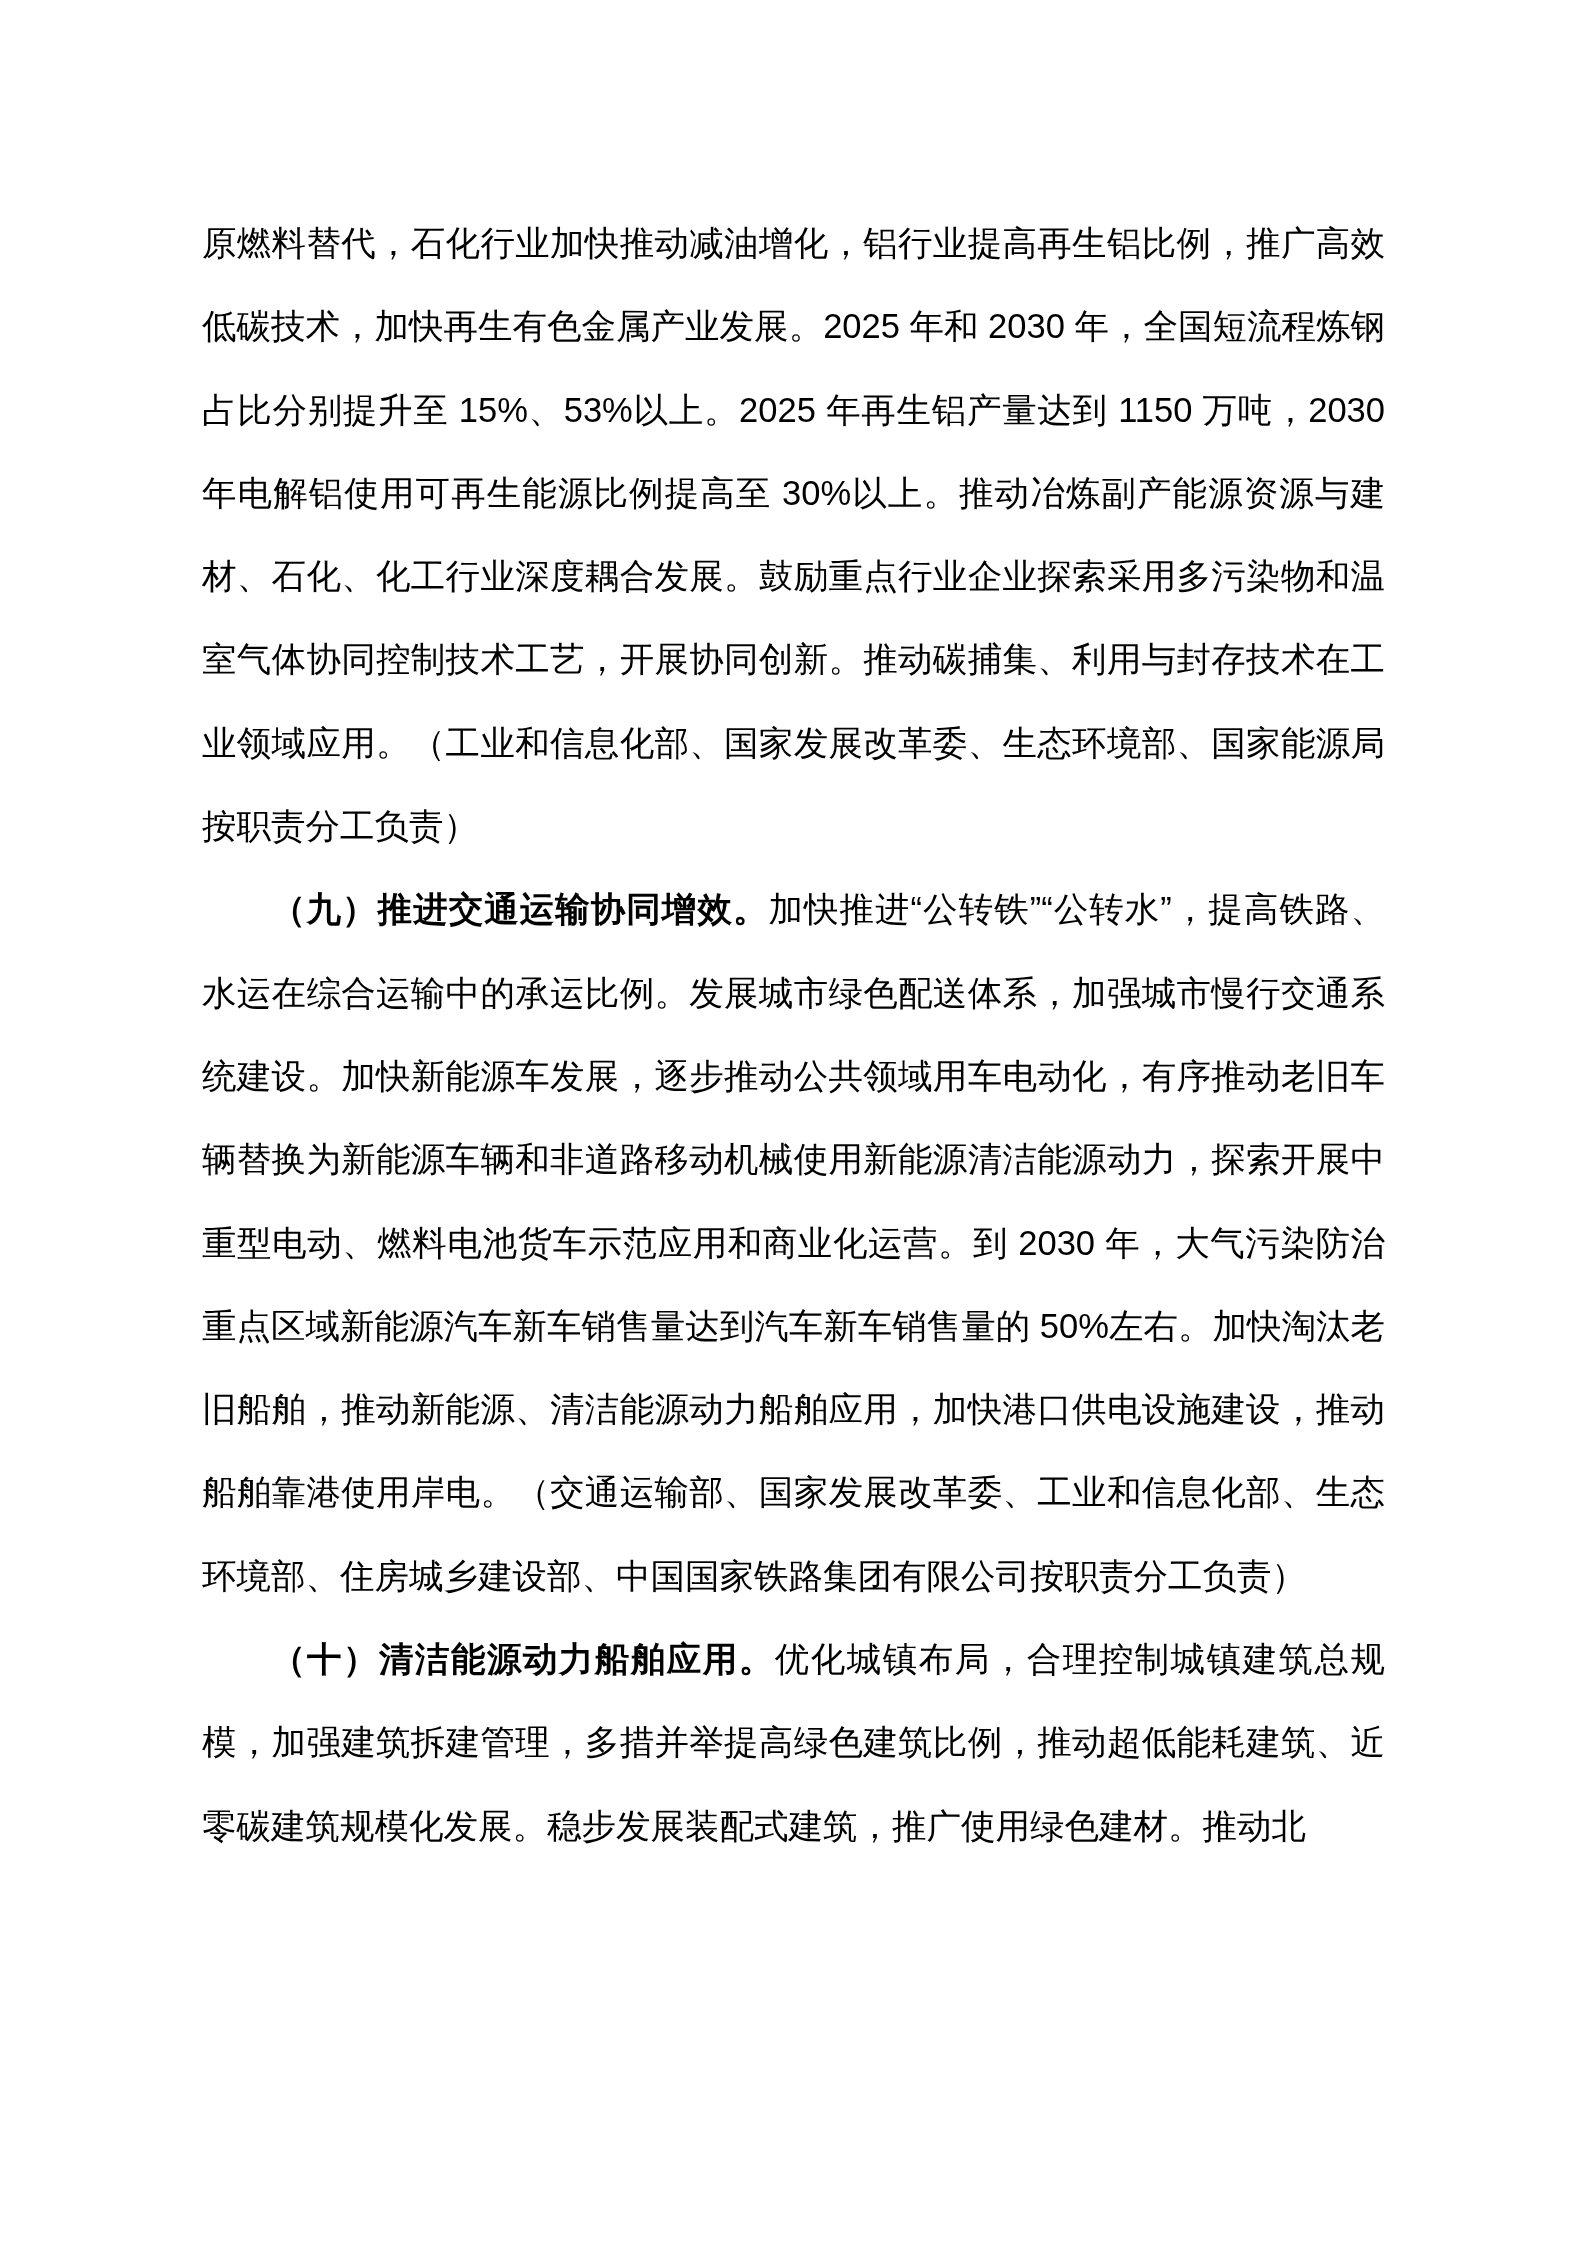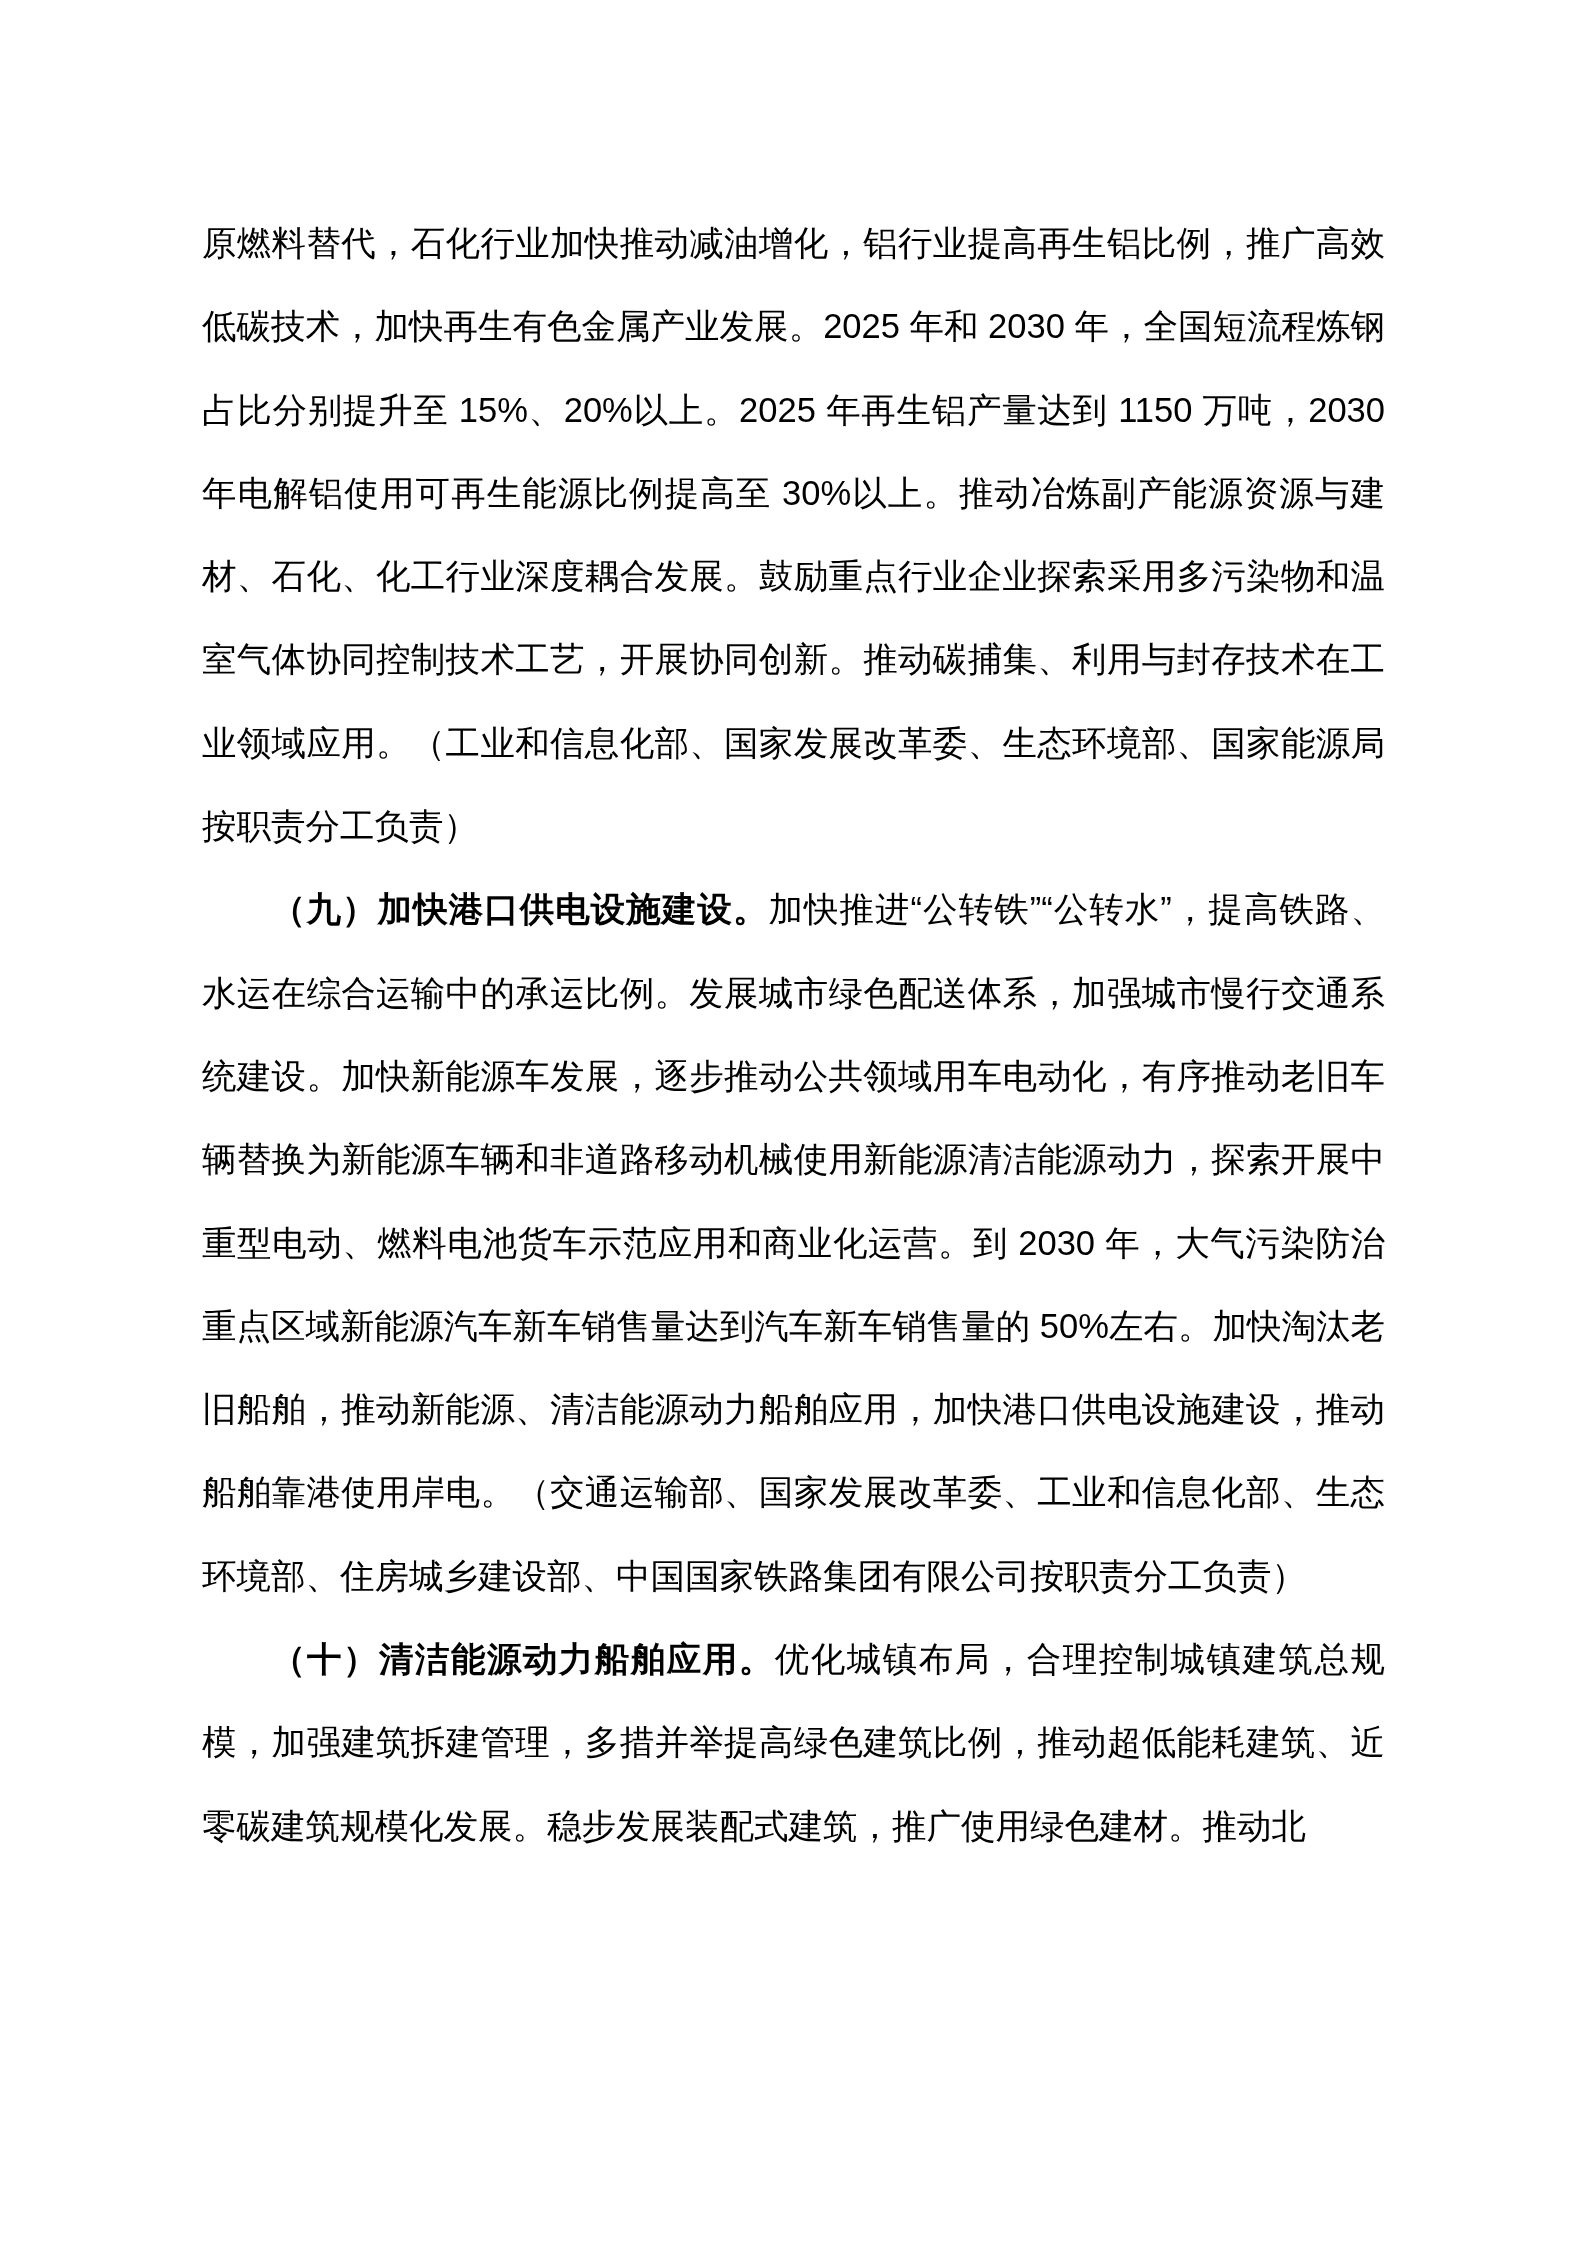--- a/index.html
+++ b/index.html
@@ -36,20 +36,20 @@
   .lead {
     font-weight: 700;
   }
 </style>
 </head>
 <body>
 
 <div class="page">
   <div class="doc-body">
 
-    <p class="para"><span class="body-text">原燃料替代，石化行业加快推动减油增化，铝行业提高再生铝比例，推广高效低碳技术，加快再生有色金属产业发展。2025 年和 2030 年，全国短流程炼钢占比分别提升至 15%、20%以上。2025 年再生铝产量达到 1150 万吨，2030 年电解铝使用可再生能源比例提高至 30%以上。推动冶炼副产能源资源与建材、石化、化工行业深度耦合发展。鼓励重点行业企业探索采用多污染物和温室气体协同控制技术工艺，开展协同创新。推动碳捕集、利用与封存技术在工业领域应用。（工业和信息化部、国家发展改革委、生态环境部、国家能源局按职责分工负责）</span></p>
+    <p class="para"><span class="body-text">原燃料替代，石化行业加快推动减油增化，铝行业提高再生铝比例，推广高效低碳技术，加快再生有色金属产业发展。2025 年和 2030 年，全国短流程炼钢占比分别提升至 15%、53%以上。2025 年再生铝产量达到 1150 万吨，2030 年电解铝使用可再生能源比例提高至 30%以上。推动冶炼副产能源资源与建材、石化、化工行业深度耦合发展。鼓励重点行业企业探索采用多污染物和温室气体协同控制技术工艺，开展协同创新。推动碳捕集、利用与封存技术在工业领域应用。（工业和信息化部、国家发展改革委、生态环境部、国家能源局按职责分工负责）</span></p>
 
-    <p class="para indent"><span class="lead">（九）加快港口供电设施建设。</span><span class="body-text">加快推进“公转铁”“公转水”，提高铁路、水运在综合运输中的承运比例。发展城市绿色配送体系，加强城市慢行交通系统建设。加快新能源车发展，逐步推动公共领域用车电动化，有序推动老旧车辆替换为新能源车辆和非道路移动机械使用新能源清洁能源动力，探索开展中重型电动、燃料电池货车示范应用和商业化运营。到 2030 年，大气污染防治重点区域新能源汽车新车销售量达到汽车新车销售量的 50%左右。加快淘汰老旧船舶，推动新能源、清洁能源动力船舶应用，加快港口供电设施建设，推动船舶靠港使用岸电。（交通运输部、国家发展改革委、工业和信息化部、生态环境部、住房城乡建设部、中国国家铁路集团有限公司按职责分工负责）</span></p>
+    <p class="para indent"><span class="lead">（九）推进交通运输协同增效。</span><span class="body-text">加快推进“公转铁”“公转水”，提高铁路、水运在综合运输中的承运比例。发展城市绿色配送体系，加强城市慢行交通系统建设。加快新能源车发展，逐步推动公共领域用车电动化，有序推动老旧车辆替换为新能源车辆和非道路移动机械使用新能源清洁能源动力，探索开展中重型电动、燃料电池货车示范应用和商业化运营。到 2030 年，大气污染防治重点区域新能源汽车新车销售量达到汽车新车销售量的 50%左右。加快淘汰老旧船舶，推动新能源、清洁能源动力船舶应用，加快港口供电设施建设，推动船舶靠港使用岸电。（交通运输部、国家发展改革委、工业和信息化部、生态环境部、住房城乡建设部、中国国家铁路集团有限公司按职责分工负责）</span></p>
 
     <p class="para indent"><span class="lead">（十）清洁能源动力船舶应用。</span><span class="body-text">优化城镇布局，合理控制城镇建筑总规模，加强建筑拆建管理，多措并举提高绿色建筑比例，推动超低能耗建筑、近零碳建筑规模化发展。稳步发展装配式建筑，推广使用绿色建材。推动北</span></p>
 
   </div>
 </div>
 
 </body></html>

